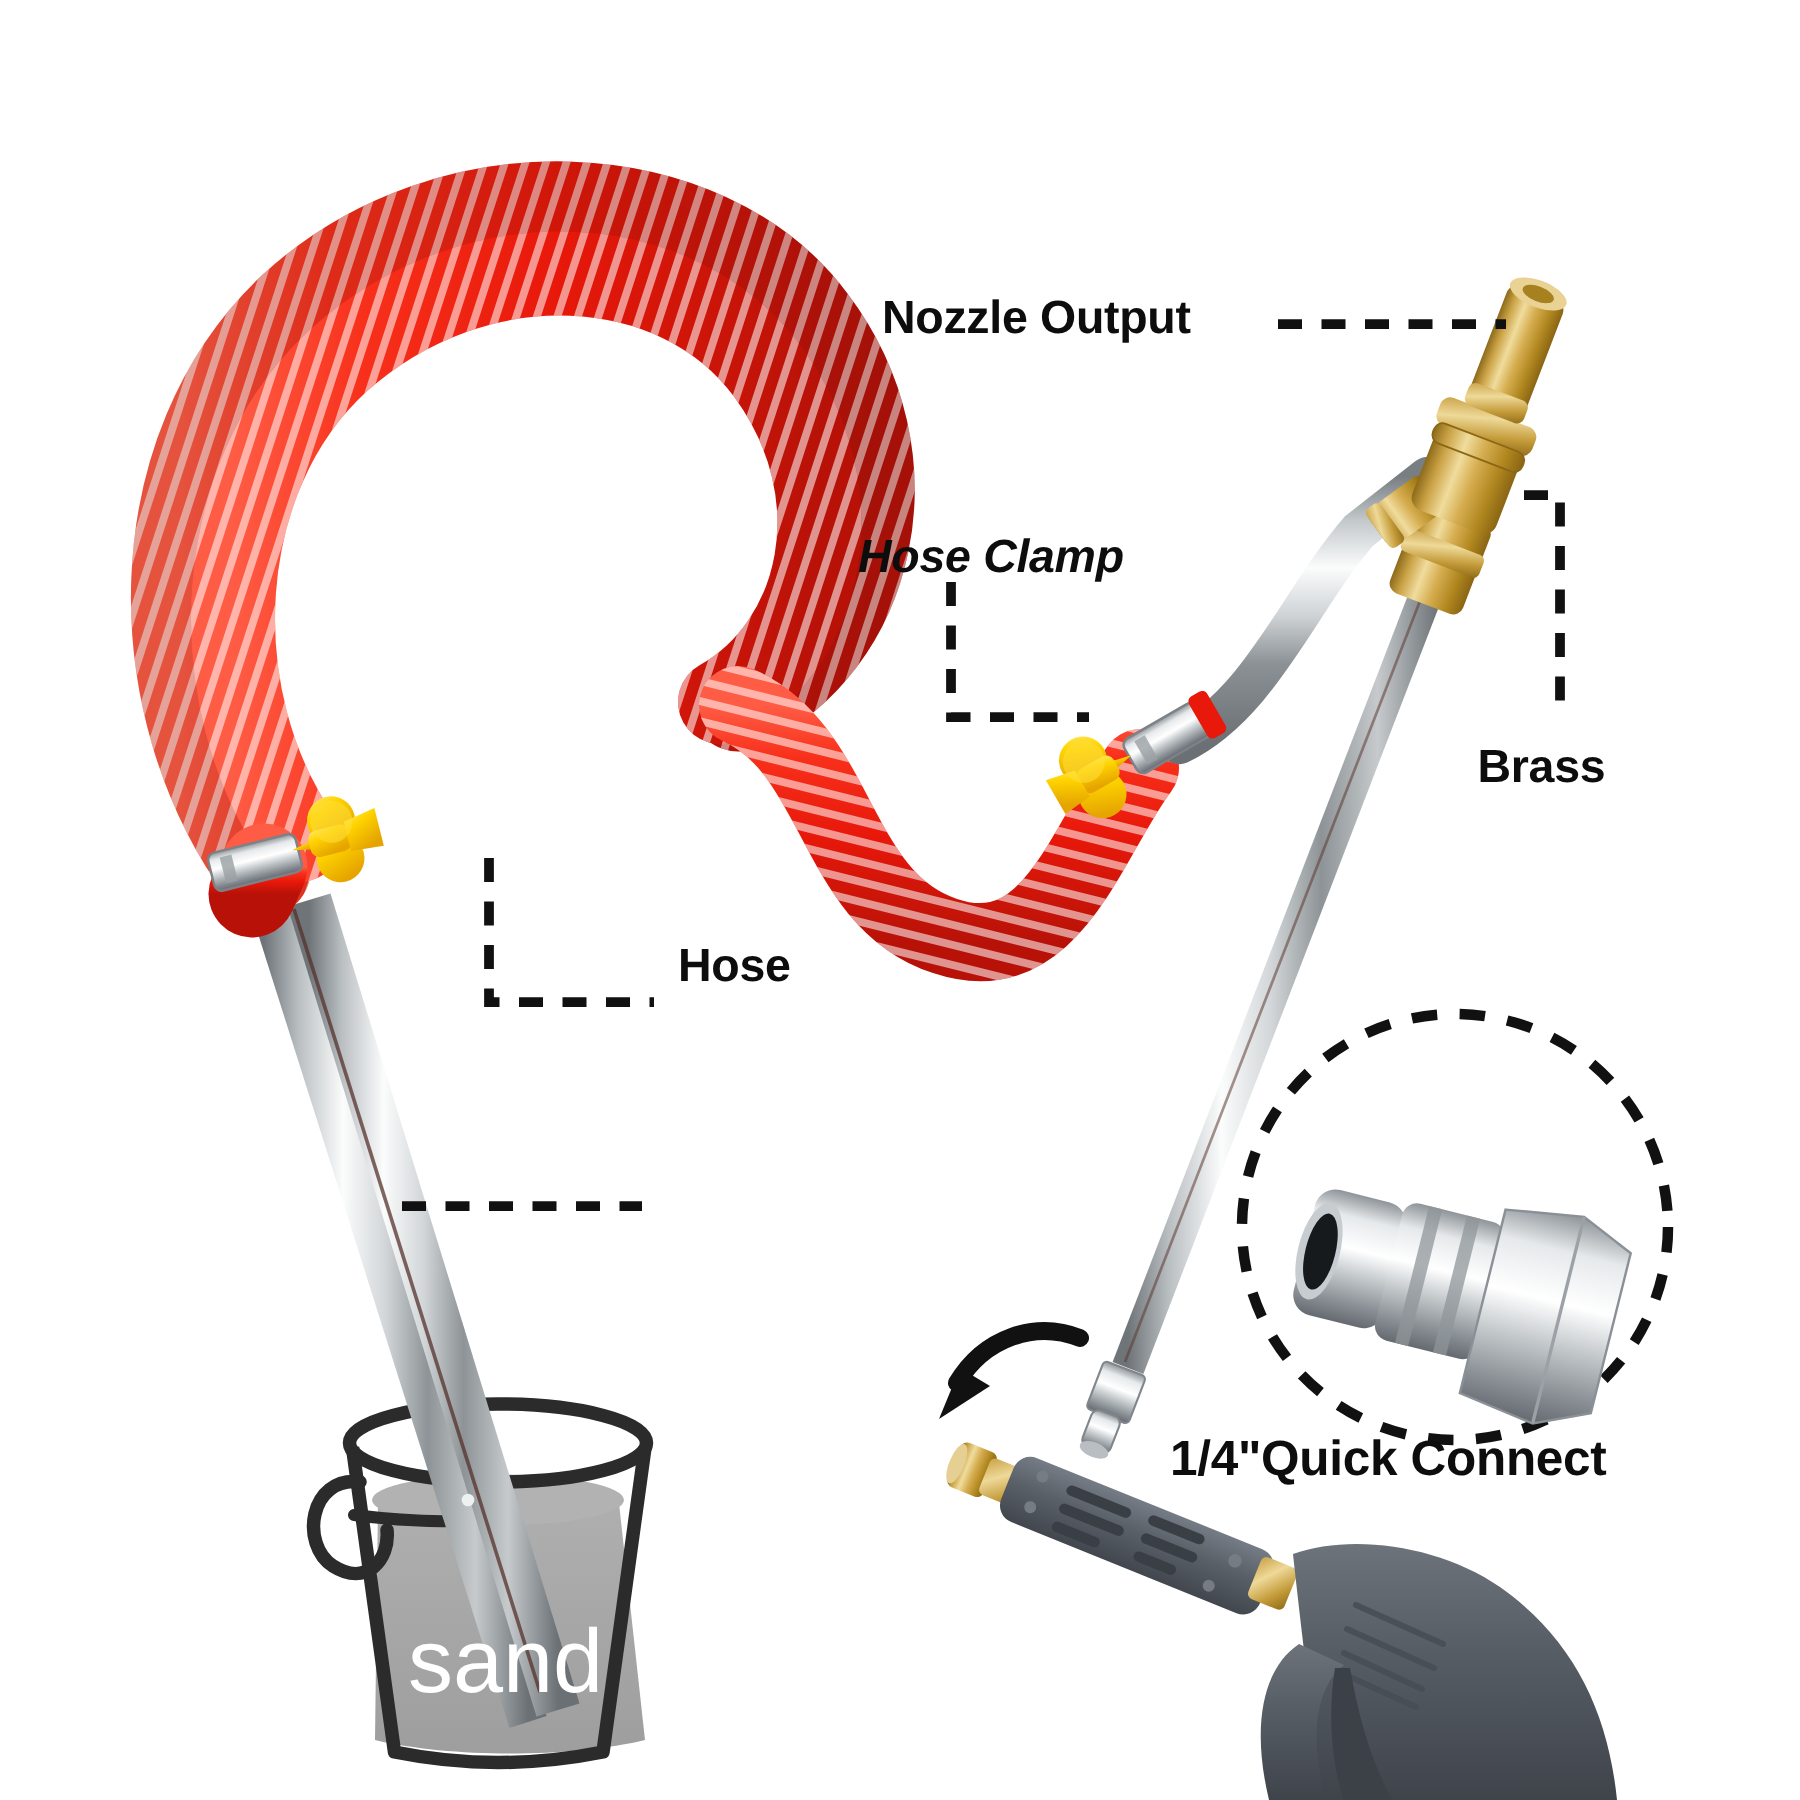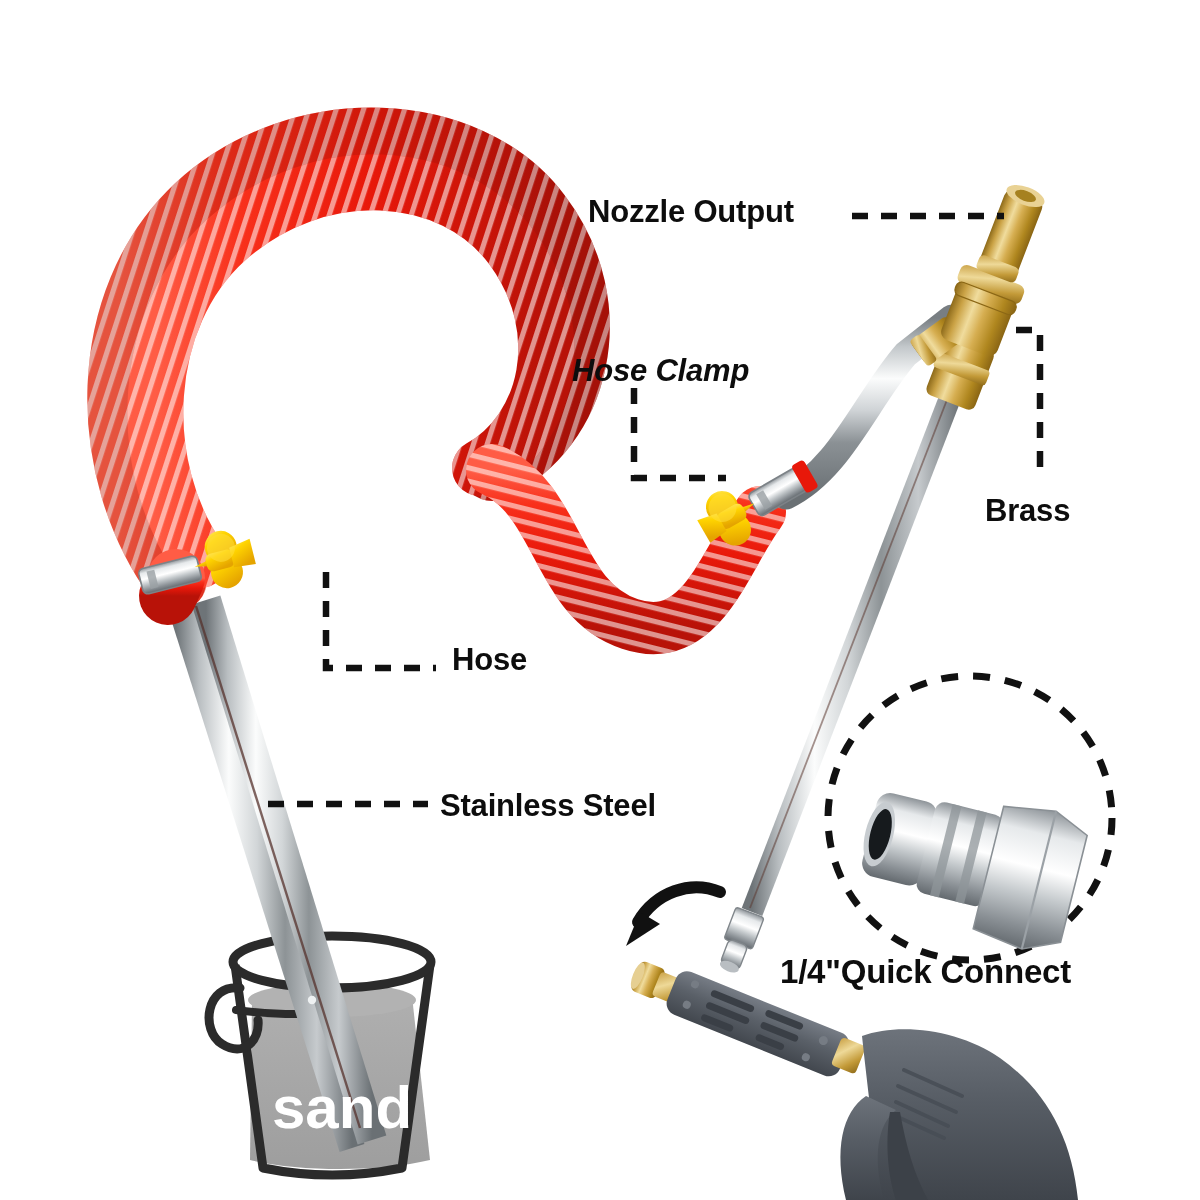--- a/index.html
+++ b/index.html
@@ -2,21 +2,21 @@
 <html><head>
 <meta charset="utf-8">
 <style>
   html,body{margin:0;padding:0;background:#fff;}
   body{width:1200px;height:1200px;overflow:hidden;
        font-family:"Liberation Sans","DejaVu Sans",sans-serif;}
   #stage{position:relative;width:1060px;height:1200px;background:#ffffff;}
   #stage svg.layer{position:absolute;left:0;top:0;width:1200px;height:1200px;}
   .lbl{position:absolute;font-weight:700;color:#0d0d0d;white-space:nowrap;
        letter-spacing:-0.2px;line-height:1;}
-  .sandtxt{position:absolute;color:#ffffff;font-weight:700;white-space:nowrap;line-height:1;}
+  .sandtxt{position:absolute;color:#ffffff;font-weight:400;white-space:nowrap;line-height:1;}
 </style>
 </head>
 <body>
 
 <div id="stage">
 
   <svg class="layer" viewBox="0 0 1200 1200" xmlns="http://www.w3.org/2000/svg">
     <defs>
 
       <linearGradient id="gHose" x1="0" y1="0" x2="0" y2="1">
@@ -351,21 +351,20 @@
       <path d="M268 804 L 428 804"></path>
     </g>
   </svg>
 
   <div class="lbl" style="left:588px;top:196px;font-size:31px;">Nozzle Output</div>
 
   <div class="lbl" style="left:572px;top:355px;font-size:31px;font-style:italic;">Hose Clamp</div>
 
   <div class="lbl" style="left:985px;top:495px;font-size:31px;">Brass</div>
 
-  <div class="lbl" style="left:452px;top:644px;font-size:31px;">Hose</div>
-
-  <div class="lbl" style="left:440px;top:790px;font-size:31px;">Stainless Steel</div>
+  <div class="lbl" style="left:452px;top:628px;font-size:31px;">Hose</div>
+
 
   <div class="lbl" style="left:780px;top:955px;font-size:33px;">1/4"Quick Connect</div>
 
   <div class="sandtxt" style="left:272px;top:1078px;font-size:60px;">sand</div>
 
 </div>
 
 </body></html>

